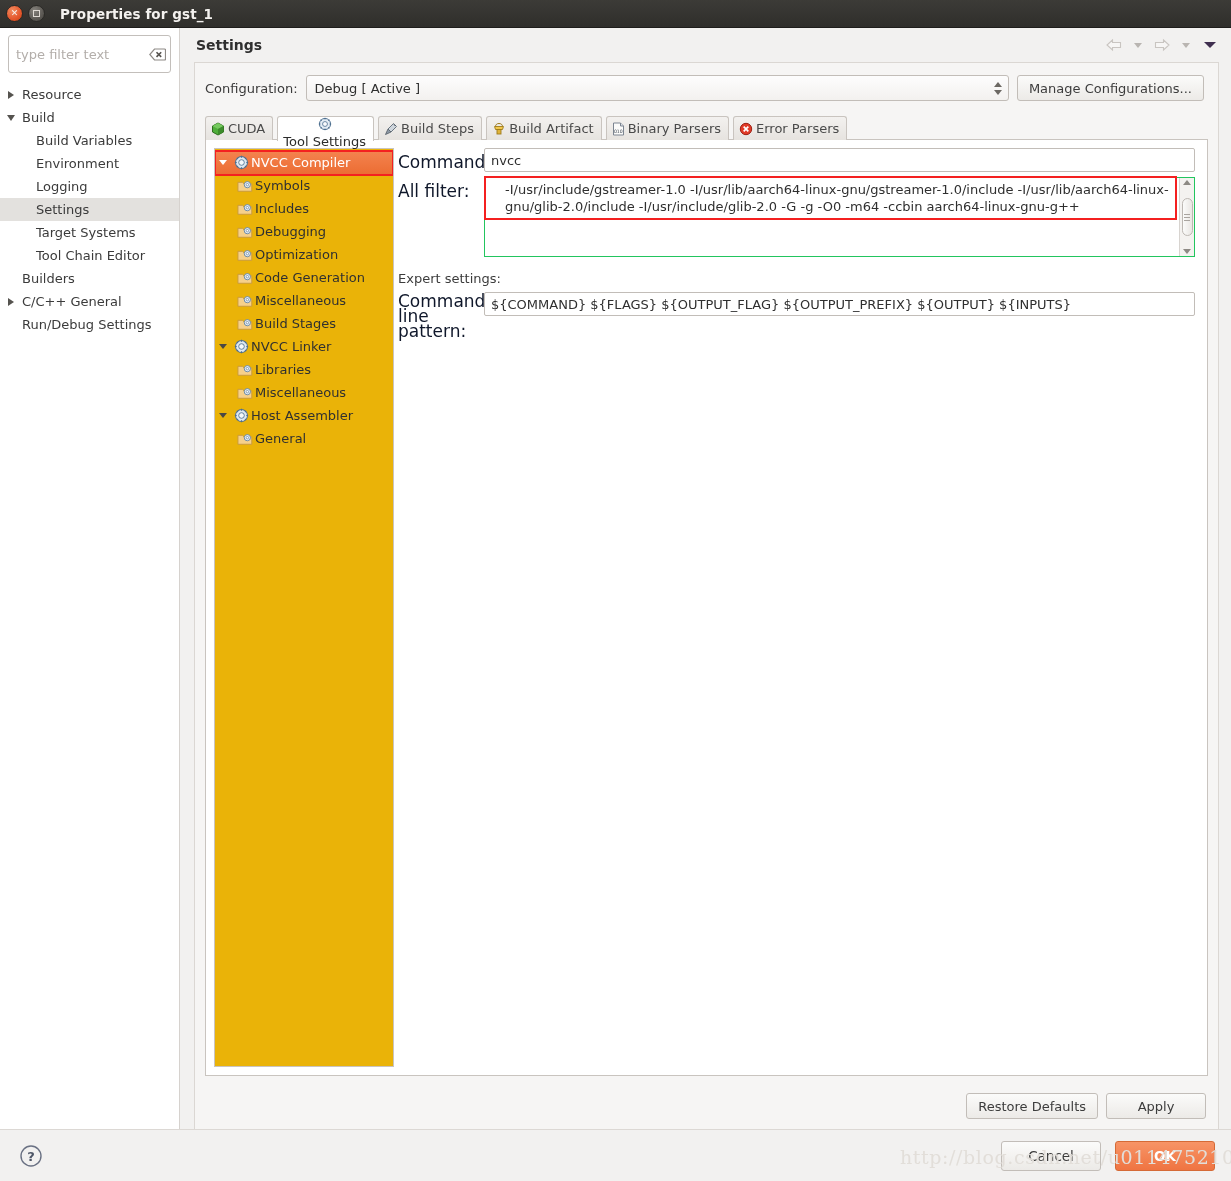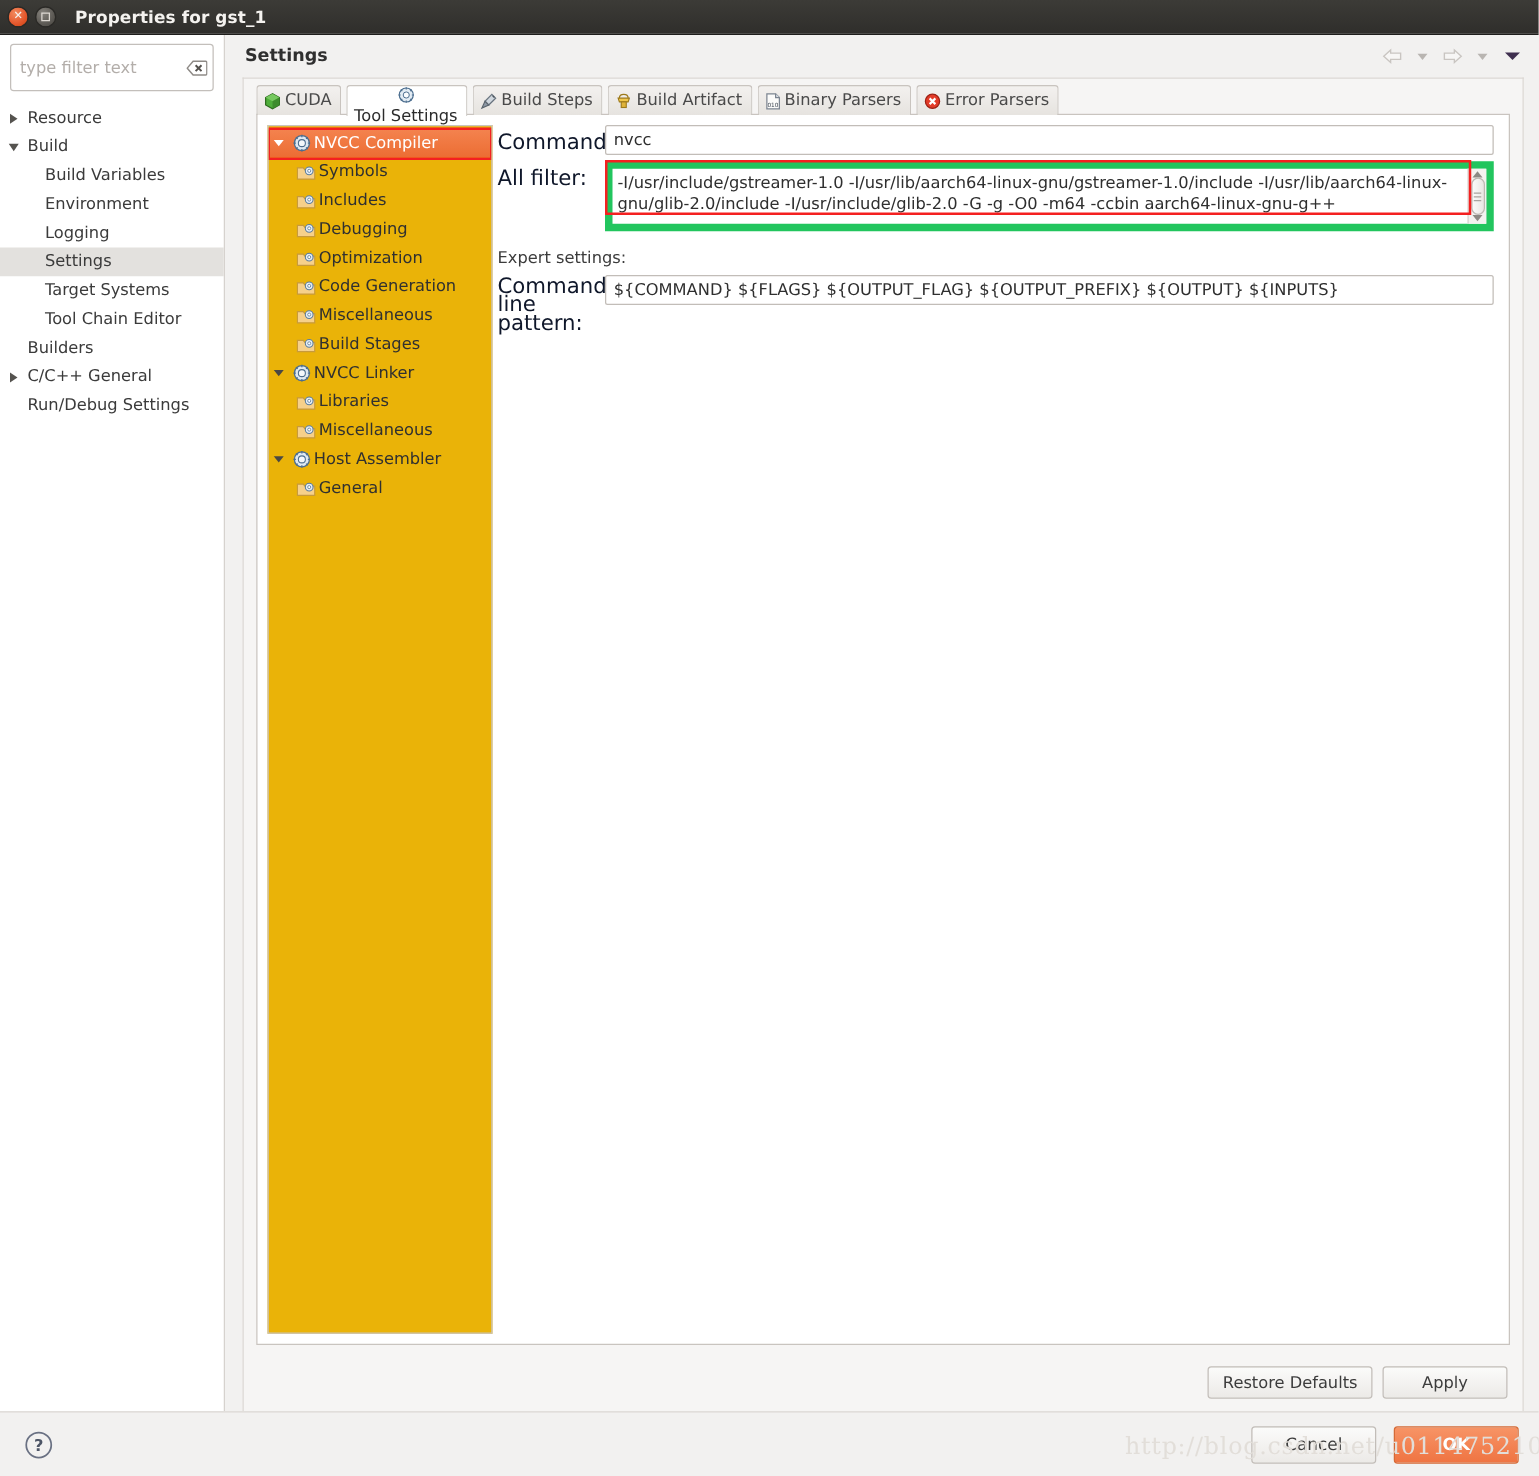--- a/index.html
+++ b/index.html
@@ -271,23 +271,24 @@
     border-radius: 2px;
     background: #fff;
     font-size: 13px;
     color: #2f2f2f;
     padding: 0 6px;
     display: flex; align-items: center;
   }
   .optwrap {
     flex: 1 1 auto; min-width: 0;
     display: flex;
-    border: 6px solid #22c55e;
+    border: 1px solid #22c55e;
     background: #fff;
-    height: 56px;
+    height: 80px;
+    padding-left: 16px;
   }
   .opttext {
     flex: 1 1 auto; min-width: 0;
     font-size: 13px;
     color: #2f2f2f;
     line-height: 17px;
     padding: 3px 4px 0 4px;
     white-space: normal;
     word-break: break-word;
   }
@@ -463,20 +464,31 @@
               <i class="caret-sm"></i>
             </span>
           <span class="navbtn">
               <i class="caret-sm dark"></i>
             </span>
         </div>
       </div>
 
       <div class="content">
 
+        <div class="cfgrow">
+          <span class="cfglabel">Configuration:</span>
+          <span class="combo">
+            <span class="val">Debug [ Active ]</span>
+            <span class="spin">
+                <i class="up"></i>
+                <i class="dn"></i>
+              </span>
+          </span>
+          <button class="btn">Manage Configurations...</button>
+        </div>
 
         <div class="tabstrip" id="tabstrip">
             <div class="tab">
               <span style="display: flex;">
                 <svg width="14" height="14" viewBox="0 0 14 14">
                   <path d="M7 1 1.5 4v6L7 13l5.5-3V4z" fill="#4fae3a" stroke="#2e6b1f" stroke-width="1"></path>
                   <path d="M7 1 1.5 4 7 7l5.5-3z" fill="#76c95f"></path>
                   <path d="M7 7v6l5.5-3V4z" fill="#3d8c2c"></path>
                 </svg>
               </span>

